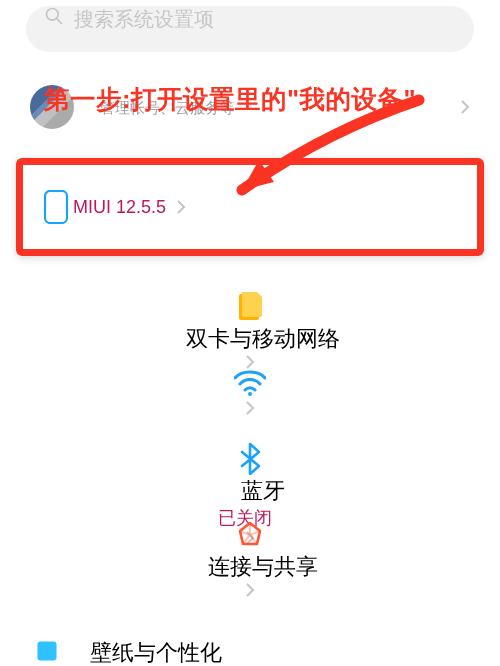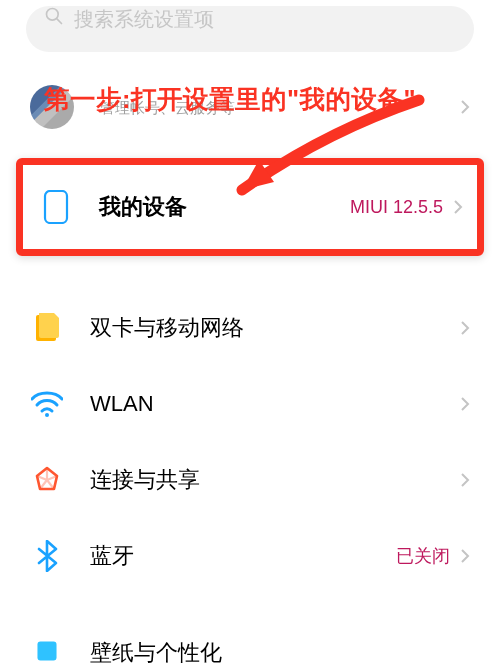--- a/index.html
+++ b/index.html
@@ -64,21 +64,21 @@
       width: 34px; height: 34px;
       display: flex; align-items: center; justify-content: center;
       flex: 0 0 auto;
     }
     .row-value {
       font-size: 18px; color: #be185d;
       margin-right: 10px;
       white-space: nowrap;
     }
     .settings-list { margin-top: 34px; }
-    .settings-row { height: 76px; }
+    .settings-row { height: 76px; flex-direction: column; }
     .settings-title { font-size: 22px; color: #000; margin-left: 26px; flex: 1; font-weight: 500; }
     .cutoff-row { height: 46px; align-items: flex-end; padding-bottom: 0; }
     
     .annotation {
       position: absolute;
       left: 44px; top: 82px;
       width: 430px;
       pointer-events: none;
       z-index: 10;
     }
@@ -116,21 +116,20 @@
     </svg>
 </div>
 
 <div class="highlight-group">
   <div class="row device-row">
     <div class="icon-slot">
       <svg width="26" height="34" viewBox="0 0 26 34">
           <rect x="2" y="1" width="22" height="32" rx="5" fill="none" stroke="#1aa2ff" stroke-width="2.2"></rect>
         </svg>
     </div>
-    <div class="settings-title" style="font-weight:600">我的设备</div>
     <span class="row-value">MIUI 12.5.5</span>
     <svg class="chevron" viewBox="0 0 10 16">
         <path d="M2 2 L8 8 L2 14"></path>
       </svg>
   </div>
 </div>
 
 <div class="settings-list">
   <div class="row settings-row">
     <div class="icon-slot">
@@ -147,47 +146,46 @@
 
   <div class="row settings-row">
     <div class="icon-slot">
       <svg width="32" height="26" viewBox="0 0 32 26">
           <path d="M1 8 C8 0 24 0 31 8" fill="none" stroke="#1aa2ff" stroke-width="3" stroke-linecap="round"></path>
           <path d="M6 14 C11 8 21 8 26 14" fill="none" stroke="#1aa2ff" stroke-width="3" stroke-linecap="round"></path>
           <path d="M11 20 C14 17 18 17 21 20" fill="none" stroke="#1aa2ff" stroke-width="3" stroke-linecap="round"></path>
           <circle cx="16" cy="24" r="2" fill="#1aa2ff"></circle>
         </svg>
     </div>
-    <div class="settings-title">WLAN</div>
+    <svg class="chevron" viewBox="0 0 10 16">
+        <path d="M2 2 L8 8 L2 14"></path>
+      </svg>
+  </div>
+
+  <div class="row settings-row">
+    <div class="icon-slot">
+      <svg width="22" height="32" viewBox="0 0 22 32">
+          <path d="M11 1 L11 31 L20 23 L3 9 M11 1 L20 9 L3 23" fill="none" stroke="#1aa2ff" stroke-width="2.6" stroke-linejoin="round" stroke-linecap="round"></path>
+        </svg>
+    </div>
+    <div class="settings-title">蓝牙</div>
+    <span class="row-value">已关闭</span>
     <svg class="chevron" viewBox="0 0 10 16">
         <path d="M2 2 L8 8 L2 14"></path>
       </svg>
   </div>
 
   <div class="row settings-row">
     <div class="icon-slot">
       <svg width="30" height="30" viewBox="0 0 30 30">
           <path d="M15 3 L25 11 L22 24 L8 24 L5 11 Z" fill="none" stroke="#ff5630" stroke-width="2.6" stroke-linejoin="round"></path>
           <path d="M15 3 L15 15 M5 11 L15 15 M25 11 L15 15 M8 24 L15 15 M22 24 L15 15" stroke="#ff5630" stroke-width="2.2" fill="none" opacity="0.35"></path>
         </svg>
     </div>
     <div class="settings-title">连接与共享</div>
-    <svg class="chevron" viewBox="0 0 10 16">
-        <path d="M2 2 L8 8 L2 14"></path>
-      </svg>
-  </div>
-
-  <div class="row settings-row">
-    <div class="icon-slot">
-      <svg width="22" height="32" viewBox="0 0 22 32">
-          <path d="M11 1 L11 31 L20 23 L3 9 M11 1 L20 9 L3 23" fill="none" stroke="#1aa2ff" stroke-width="2.6" stroke-linejoin="round" stroke-linecap="round"></path>
-        </svg>
-    </div>
-    <div class="settings-title">蓝牙</div>
-    <span class="row-value">已关闭</span>
     <svg class="chevron" viewBox="0 0 10 16">
         <path d="M2 2 L8 8 L2 14"></path>
       </svg>
   </div>
 
   <div class="row cutoff-row" style="margin-top:28px">
     <div class="icon-slot" style="align-self:flex-end">
       <svg width="30" height="22" viewBox="0 0 30 30">
           <rect x="2" y="2" width="26" height="26" rx="4" fill="#2fc2ff"></rect>
         </svg>

